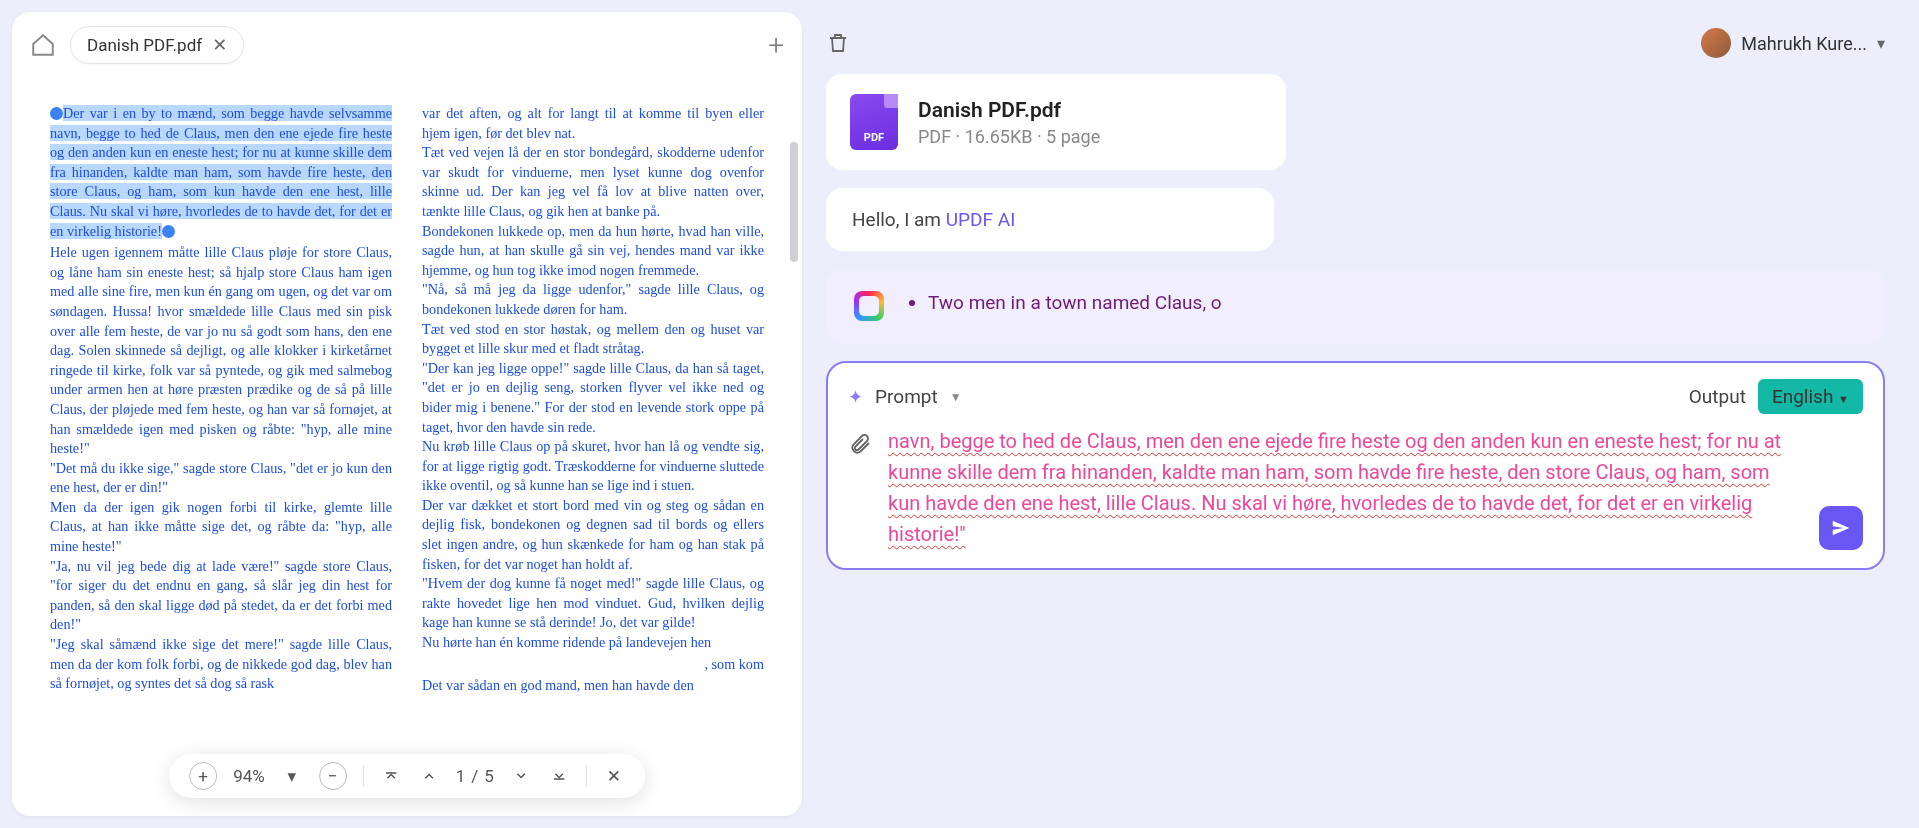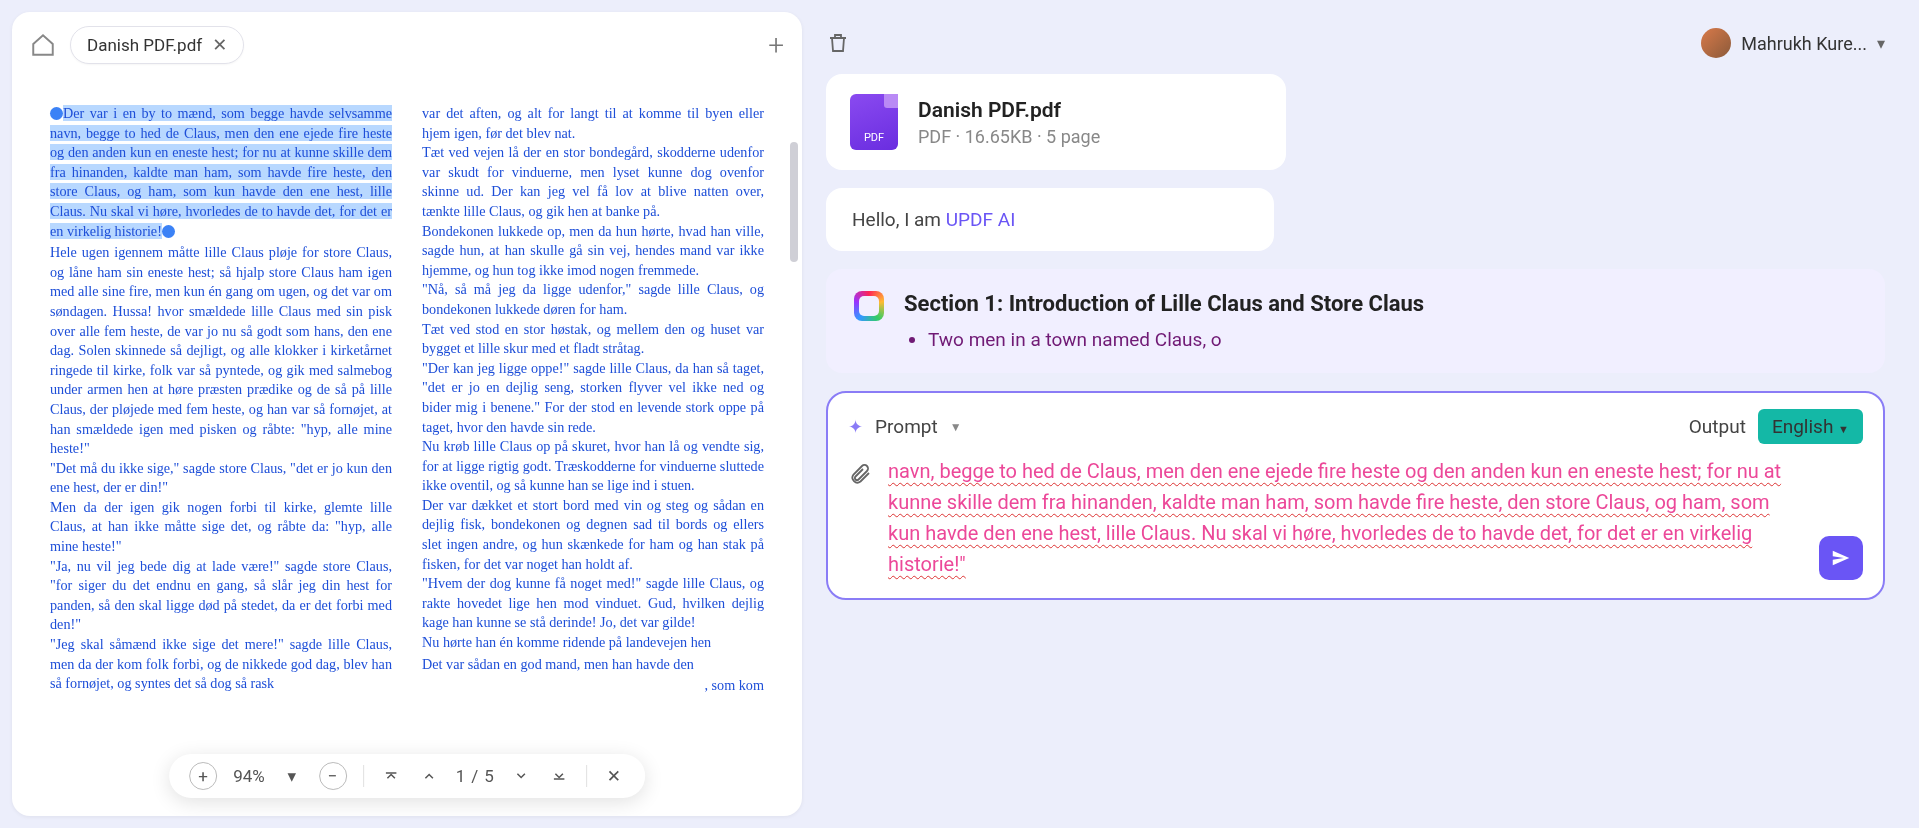--- a/index.html
+++ b/index.html
@@ -23,21 +23,21 @@
   .tb-sep { width: 1px; height: 22px; background: #e0e0e0; }
   .tb-page { display: inline-flex; align-items: center; gap: 6px; font-size: 17px; }
   .rp-head { display: flex; align-items: center; padding: 16px 22px; gap: 14px; }
   .trash-icon { width: 24px; height: 24px; color: #666; cursor: pointer; }
   .user-area { margin-left: auto; display: flex; align-items: center; gap: 10px; cursor: pointer; }
   .avatar { width: 30px; height: 30px; border-radius: 50%; background: linear-gradient(135deg,#d97a4a,#8b5a3a); }
   .user-name { font-size: 18px; color: #333; }
   .chev { color: #666; }
   .rp-body { flex: 1; padding: 0 22px 18px 22px; display: flex; flex-direction: column; gap: 18px; overflow: hidden; }
   .file-card { background: #fff; border-radius: 16px; padding: 20px 24px; display: flex; align-items: center; gap: 20px; width: 460px; }
-  .pdf-badge { width: 48px; height: 56px; background: linear-gradient(160deg,#8a4af0,#6a2de0); border-radius: 6px; position: relative; display: flex; align-items: flex-end; justify-content: center; color: #fff; font-size: 11px; font-weight: 400; padding-bottom: 6px; }
+  .pdf-badge { width: 48px; height: 56px; background: linear-gradient(160deg,#8a4af0,#6a2de0); border-radius: 6px; position: relative; display: flex; align-items: flex-end; justify-content: center; color: #fff; font-size: 11px; font-weight: 700; padding-bottom: 6px; }
   .pdf-badge::before { content: ""; position: absolute; top: 0; right: 0; width: 14px; height: 14px; background: #b98af5; border-bottom-left-radius: 3px; }
   .file-title { font-size: 21px; font-weight: 600; color: #222; margin-bottom: 4px; }
   .file-meta { font-size: 18px; color: #888; }
   .greet { background: #fff; border-radius: 16px; padding: 20px 26px; font-size: 19px; color: #444; width: 448px; }
   .greet .brand { color: #6a55f5; }
   .section-card { background: #f1efff; border-radius: 16px; padding: 22px 28px; display: flex; gap: 20px; align-items: flex-start; }
   .ai-logo { width: 30px; height: 30px; border-radius: 8px; background: conic-gradient(#f25, #fb3, #3c6, #39f, #93f, #f25); flex: none; position: relative; }
   .ai-logo::after { content: ""; position: absolute; inset: 5px; background: #f1efff; border-radius: 5px; }
   .section-title { font-size: 22px; font-weight: 700; color: #222; margin-bottom: 12px; }
   .section-body ul { list-style: disc; padding-left: 24px; font-size: 19px; color: #701a75; }
@@ -83,22 +83,22 @@
         <p style="white-space:pre-line">var det aften, og alt for langt til at komme til byen eller hjem igen, før det blev nat.
 Tæt ved vejen lå der en stor bondegård, skodderne udenfor var skudt for vinduerne, men lyset kunne dog ovenfor skinne ud. Der kan jeg vel få lov at blive natten over, tænkte lille Claus, og gik hen at banke på.
 Bondekonen lukkede op, men da hun hørte, hvad han ville, sagde hun, at han skulle gå sin vej, hendes mand var ikke hjemme, og hun tog ikke imod nogen fremmede.
 "Nå, så må jeg da ligge udenfor," sagde lille Claus, og bondekonen lukkede døren for ham.
 Tæt ved stod en stor høstak, og mellem den og huset var bygget et lille skur med et fladt stråtag.
 "Der kan jeg ligge oppe!" sagde lille Claus, da han så taget, "det er jo en dejlig seng, storken flyver vel ikke ned og bider mig i benene." For der stod en levende stork oppe på taget, hvor den havde sin rede.
 Nu krøb lille Claus op på skuret, hvor han lå og vendte sig, for at ligge rigtig godt. Træskodderne for vinduerne sluttede ikke oventil, og så kunne han se lige ind i stuen.
 Der var dækket et stort bord med vin og steg og sådan en dejlig fisk, bondekonen og degnen sad til bords og ellers slet ingen andre, og hun skænkede for ham og han stak på fisken, for det var noget han holdt af.
 "Hvem der dog kunne få noget med!" sagde lille Claus, og rakte hovedet lige hen mod vinduet. Gud, hvilken dejlig kage han kunne se stå derinde! Jo, det var gilde!
 Nu hørte han én komme ridende på landevejen hen</p>
+        <p style="text-align:right">, som kom</p>
         <p>Det var sådan en god mand, men han havde den</p>
-        <p style="text-align:right">, som kom</p>
       </div>
     </div>
 
     <div class="doc-toolbar">
       <span class="tb-circle">+</span>
       <span>94%</span>
       <span class="tb-icon">▾</span>
       <span class="tb-circle">−</span>
       <span class="tb-sep"></span>
       <span class="tb-icon">
@@ -157,21 +157,20 @@
         </div>
       </div>
 
       <div class="greet">
         <span>Hello, I am </span><span class="brand">UPDF AI</span>
       </div>
 
       <div class="section-card">
         <div class="ai-logo"></div>
         <div class="section-body">
-          <div class="section-title">Section 1: Introduction of Lille Claus and Store Claus</div>
           <ul>
               <li>Two men in a town named Claus, o</li>
             </ul>
         </div>
       </div>
 
       <div class="prompt-box">
         <div class="prompt-head">
           <span class="sparkle">✦</span>
           <span>Prompt</span>

